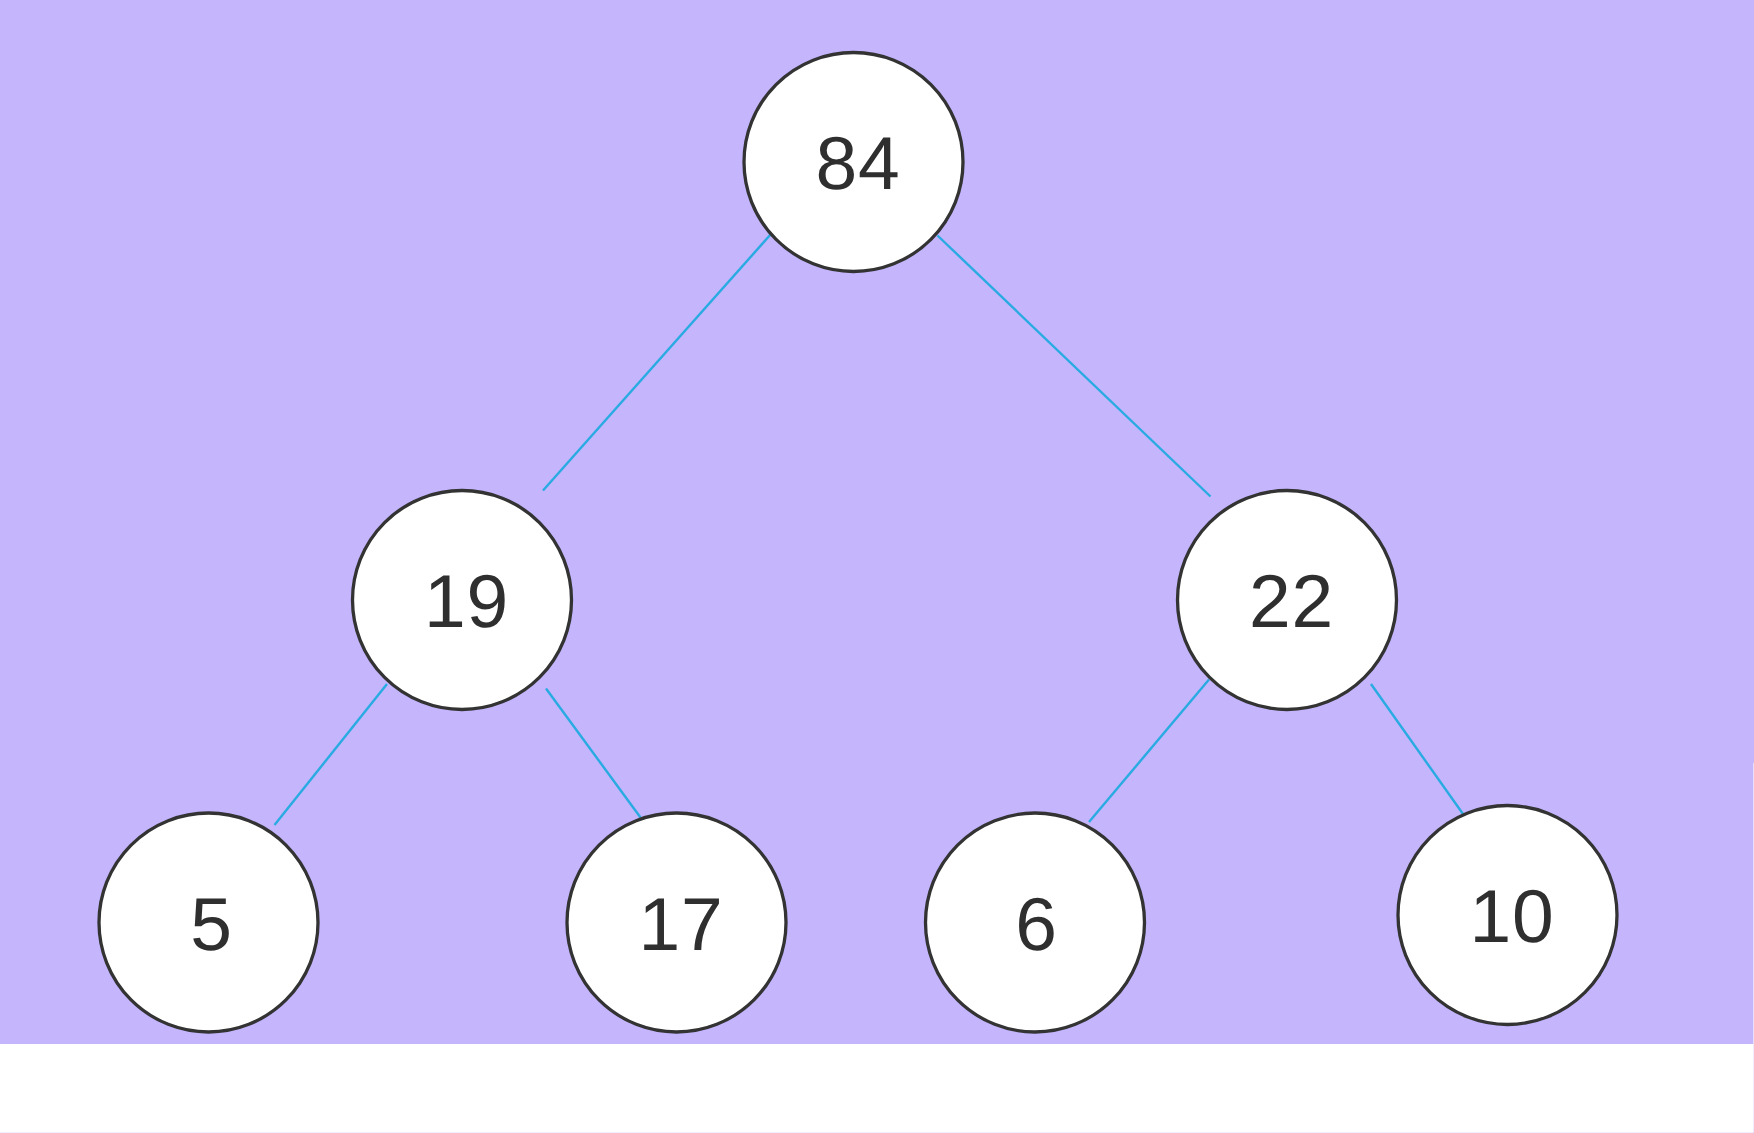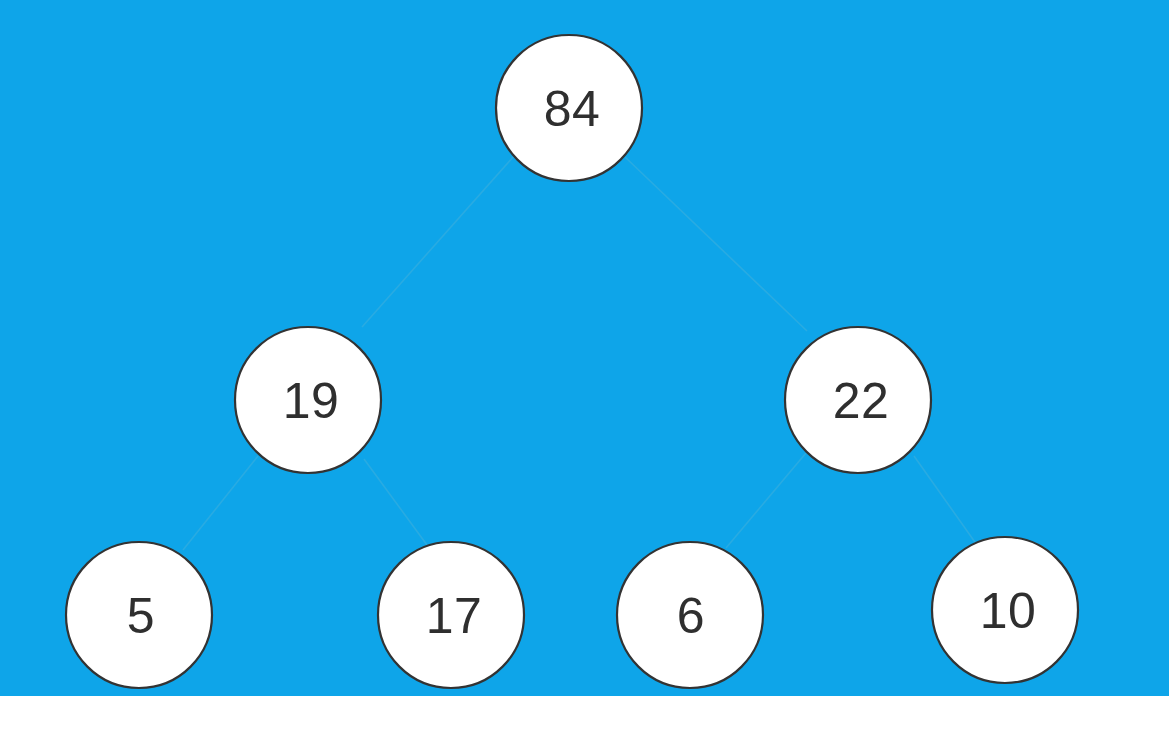--- a/index.html
+++ b/index.html
@@ -11,21 +11,21 @@
   body {
     width: 1169px;
     height: 755px;
     font-family: "Liberation Sans", sans-serif;
     overflow: hidden;
   }
   #tree-canvas {
     position: relative;
     width: 1169px;
     height: 696px;
-    background: #0ea5e9;
+    background: #c4b5fd;
   }
   #tree-svg {
     position: absolute;
     top: 0;
     left: 0;
     width: 1169px;
     height: 755px;
   }
   .edge-line {
     stroke: #29abe2;

